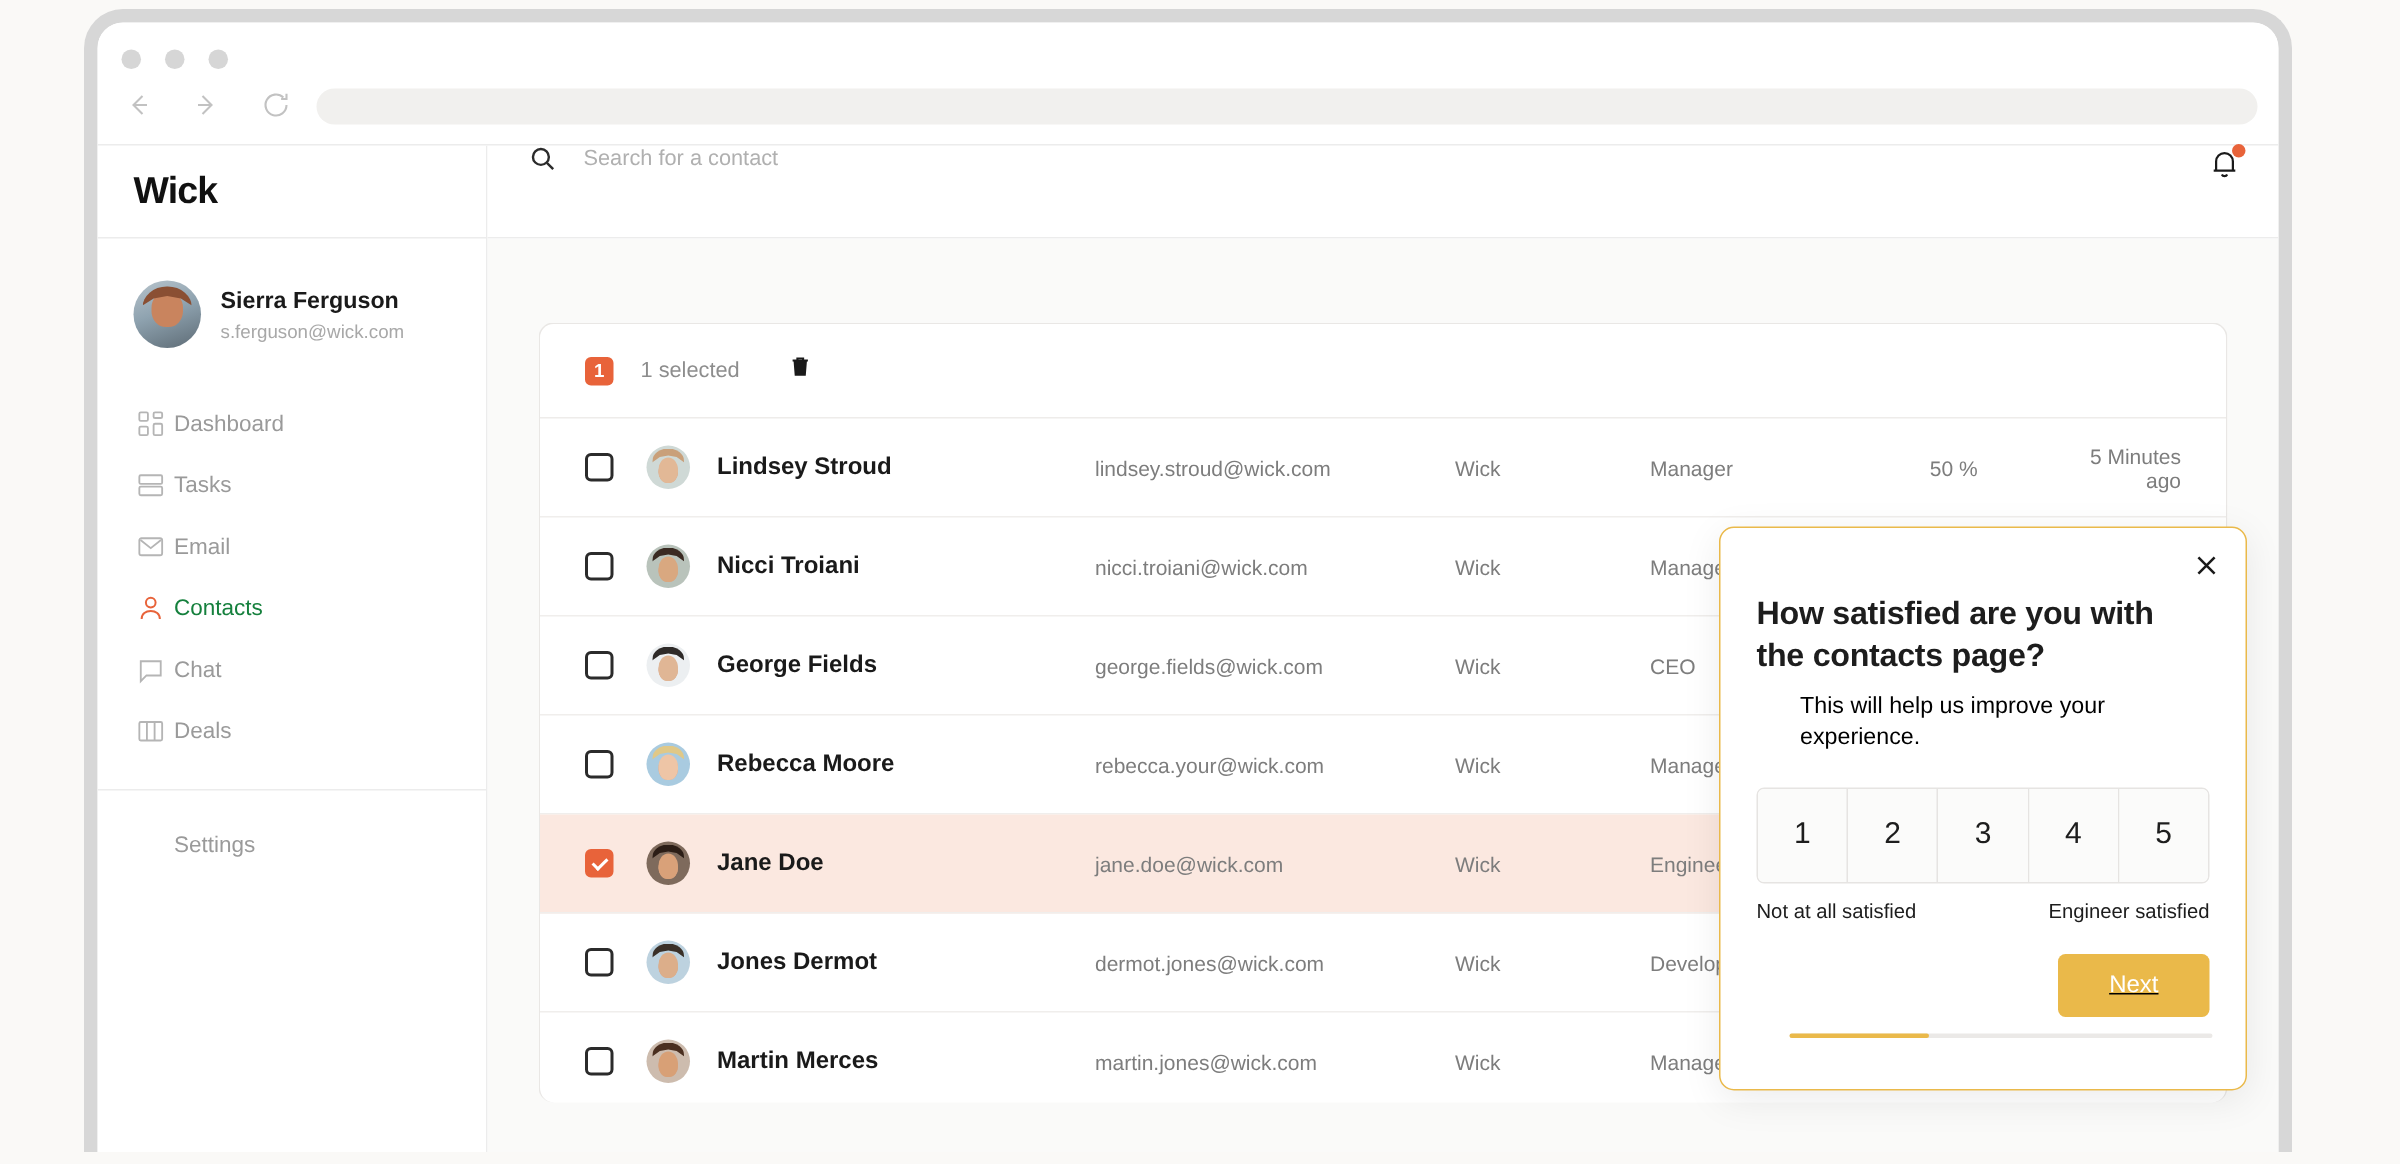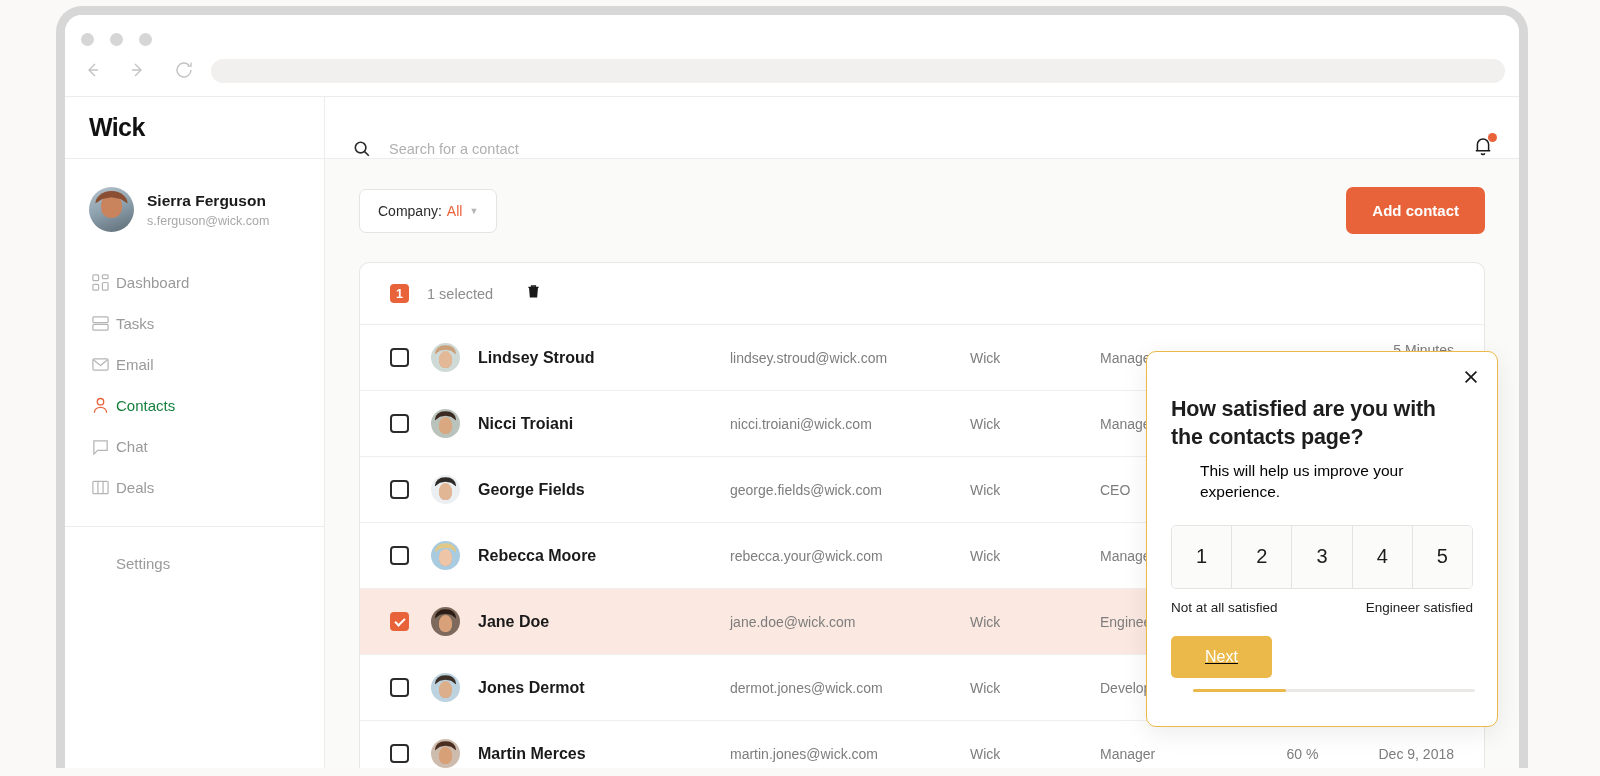--- a/index.html
+++ b/index.html
@@ -82,21 +82,21 @@
   .nav-divider { height: 1px; background: #ececec; margin: 18px 0 0 0; }
   .nav-bottom { margin-top: 16px; }
   .dots-icon { display: flex; gap: 3px; width: 19px; justify-content: center; }
   .dots-icon i { width: 3.2px; height: 3.2px; border-radius: 50%; background: #b5b5b5; }
 
   
   .main { flex: 1; display: flex; flex-direction: column; min-width: 0; }
 
   .topbar {
     height: 62px; background: #fff; border-bottom: 1px solid #ececec;
-    display: flex; align-items: flex-end; padding: 0 24px 0 28px; gap: 28px;
+    display: flex; align-items: flex-start; padding: 0 24px 0 28px; gap: 28px;
   }
   .search-input-wrap { display: flex; align-items: center; gap: 18px; flex: 1; }
   .search-ph { font-size: 14.5px; color: #b0b0b0; }
   .bell-wrap { position: relative; width: 24px; height: 24px; }
   .bell-dot {
     position: absolute; right: -2px; top: -1px; width: 9px; height: 9px;
     border-radius: 50%; background: #e8633a;
   }
 
   .content { flex: 1; background: #fafaf9; padding: 28px 34px 0 34px; overflow: hidden; }
@@ -189,21 +189,21 @@
   .scale-box {
     flex: 1; height: 62px; display: flex; align-items: center; justify-content: center;
     font-size: 20px; color: #1d1d1d; background: #fbfbfa;
     border-right: 1px solid #e6e4e2; cursor: pointer;
   }
   .scale-box:last-child { border-right: none; }
   .scale-labels {
     display: flex; justify-content: space-between; margin-top: 11px;
     font-size: 13.5px; color: #1d1d1d;
   }
-  .next-wrap { display: flex; justify-content: flex-start; margin-top: 21px; text-decoration: underline; }
+  .next-wrap { display: flex; justify-content: flex-end; margin-top: 21px; text-decoration: underline; }
   .next-btn {
     background: #eab94a; color: #fff; border: none; border-radius: 5px;
     padding: 12px 34px; font-size: 16px; cursor: pointer;
     font-family: "Liberation Sans", sans-serif;
   }
   .progress {
     position: absolute; left: 46px; right: 22px; bottom: 34px;
     height: 3px; background: #ebe9e7; border-radius: 2px;
   }
   .progress-fill { height: 100%; background: #eab94a; border-radius: 2px; }
@@ -326,28 +326,20 @@
               <path d="M6.4 16.4V10.6a5.6 5.6 0 0 1 11.2 0v5.8"></path>
               <path d="M4.8 16.8h14.4"></path>
               <path d="M10.2 19.3a2 2 0 0 0 3.6 0"></path>
             </svg>
           <span class="bell-dot"></span>
         </div>
       </div>
 
       <div class="content">
 
-        <div class="toolbar">
-          <div class="filter-chip">
-            <span>Company:</span>
-            <span class="filter-val">All</span>
-            <span class="caret">▼</span>
-          </div>
-          <button class="add-btn">Add contact</button>
-        </div>
 
         <div class="table-card">
           <div class="table-head">
             <span class="sel-badge">1</span>
             <span class="sel-text">1 selected</span>
             <span class="trash">
               <svg width="17" height="17" viewBox="0 0 18 18" fill="none" stroke="#1a1a1a" stroke-width="1.5">
                   <path d="M3.6 4.6h10.8"></path>
                   <path d="M7 4.6V3.2h4v1.4"></path>
                   <path d="M5 4.6l.8 10h6.4l.8-10" fill="#1a1a1a"></path>

